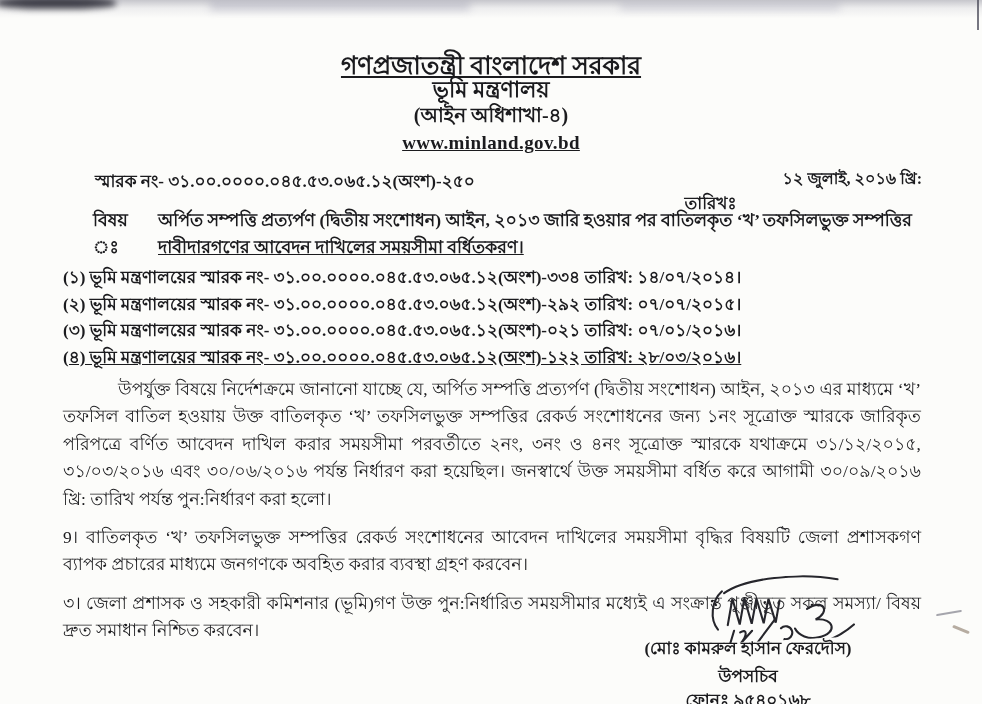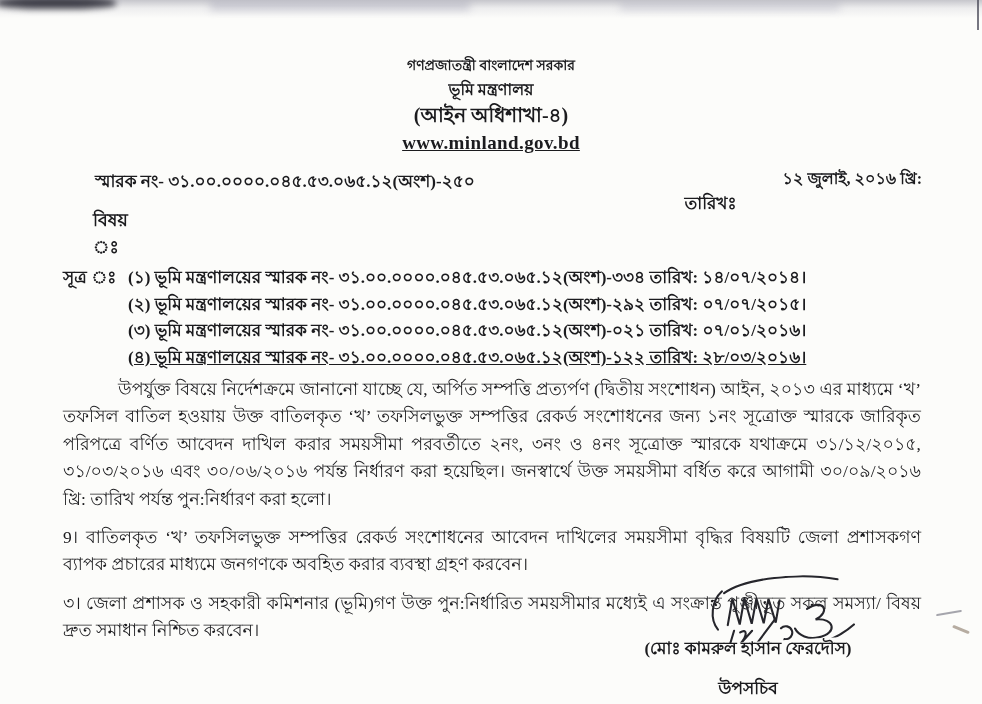--- a/index.html
+++ b/index.html
@@ -19,22 +19,22 @@
     background:#23232e;filter:blur(3px);opacity:.85;border-radius:40%;
   }
   .artifact-blotch1{position:absolute;top:2px;left:210px;width:260px;height:8px;background:#9a9aae;filter:blur(4px);opacity:.45;}
   .artifact-blotch2{position:absolute;top:3px;left:620px;width:220px;height:7px;background:#a2a2b4;filter:blur(4px);opacity:.4;}
   .artifact-topright{position:absolute;top:0;right:3px;width:2px;height:30px;background:#4a4a58;opacity:.75;}
   .artifact-penmark1{position:absolute;top:612px;left:936px;width:26px;height:2px;background:#6a6a78;opacity:.6;transform:rotate(-10deg);border-radius:2px;}
   .artifact-penmark2{position:absolute;top:628px;left:952px;width:18px;height:3px;background:#7b6a58;opacity:.55;transform:rotate(22deg);border-radius:2px;}
 
   
   .header{position:absolute;top:54px;left:0;width:100%;text-align:center;font-weight:bold;}
-  .header .h-line1{font-size:14px;line-height:24px;}
-  .header .h-line2{font-size:16px;line-height:24px;}
+  .header .h-line1{font-size:25px;line-height:24px;text-decoration:underline;}
+  .header .h-line2{font-size:22px;line-height:24px;}
   .header .h-line3{font-size:20px;line-height:27px;}
   .header .h-site{font-size:19px;line-height:27px;font-weight:600;text-decoration:underline;letter-spacing:.4px;}
 
   
   .meta{position:absolute;top:168px;left:95px;right:60px;display:flex;align-items:flex-start;font-weight:bold;gap:16px;}
   .memo{font-size:17px;white-space:nowrap;}
   .meta-spacer{flex:1;}
   .date-label{font-size:17px;margin-right:30px;margin-top:22px;}
   .date-block{font-size:16px;line-height:22px;text-align:left;}
   .date-bn{text-decoration:underline;}
@@ -54,21 +54,21 @@
   .bodytext{position:absolute;top:376px;left:63px;width:858px;font-weight:400;font-size:17.5px;line-height:27.4px;text-align:justify;}
   .bodytext p{margin:0;}
   .bodytext .p1{text-indent:55px;}
   .bodytext .p2{margin-top:11px;}
   .bodytext .p3{margin-top:11px;}
 
   
   .signature{position:absolute;left:590px;top:578px;width:316px;text-align:center;font-weight:bold;}
   .sig-scribble{display:block;margin:0 auto -4px auto;transform:rotate(-3deg) translateX(28px);}
   .sig-name{font-size:17px;line-height:22px;}
-  .sig-desig{font-size:17px;line-height:22px;margin-top:18px;}
+  .sig-desig{font-size:17px;line-height:22px;margin-top:6px;}
   .sig-phone{font-size:17px;line-height:22px;margin-top:2px;}
 </style>
 </head>
 <body>
 
 <div class="artifact-topband"></div>
 <div class="artifact-topleft"></div>
 <div class="artifact-blotch1"></div>
 <div class="artifact-blotch2"></div>
 <div class="artifact-topright"></div>
@@ -86,24 +86,27 @@
   <span class="memo"><span>স্মারক নং-</span> <span>৩১.০০.০০০০.০৪৫.৫৩.০৬৫.১২(অংশ)-২৫০</span></span>
   <span class="meta-spacer"></span>
   <span class="date-label">তারিখঃ</span>
   <span class="date-block">
     <div class="date-gr">১২ জুলাই, ২০১৬ খ্রি:</div>
   </span>
 </div>
 
 <div class="subject">
   <span class="lbl">বিষয় ঃ</span>
+  <span class="content">
+    <div>অর্পিত সম্পত্তি প্রত্যর্পণ (দ্বিতীয় সংশোধন) আইন, ২০১৩ জারি হওয়ার পর বাতিলকৃত ‘খ’ তফসিলভুক্ত সম্পত্তির</div>
+    <div class="line2">দাবীদারগণের আবেদন দাখিলের সময়সীমা বর্ধিতকরণ।</div>
+  </span>
 </div>
 
 <div class="refs">
-  <span class="lbl">সূত্র ঃ</span>
   <span class="items">
     <div>(১) ভূমি মন্ত্রণালয়ের স্মারক নং- ৩১.০০.০০০০.০৪৫.৫৩.০৬৫.১২(অংশ)-৩৩৪ তারিখ: ১৪/০৭/২০১৪।</div>
     <div>(২) ভূমি মন্ত্রণালয়ের স্মারক নং- ৩১.০০.০০০০.০৪৫.৫৩.০৬৫.১২(অংশ)-২৯২ তারিখ: ০৭/০৭/২০১৫।</div>
     <div>(৩) ভূমি মন্ত্রণালয়ের স্মারক নং- ৩১.০০.০০০০.০৪৫.৫৩.০৬৫.১২(অংশ)-০২১  তারিখ: ০৭/০১/২০১৬।</div>
     <div class="u">(৪) ভূমি মন্ত্রণালয়ের স্মারক নং- ৩১.০০.০০০০.০৪৫.৫৩.০৬৫.১২(অংশ)-১২২ তারিখ: ২৮/০৩/২০১৬।</div>
   </span>
 </div>
 
 <div class="bodytext">
   <p class="p1">উপর্যুক্ত বিষয়ে নির্দেশক্রমে জানানো যাচ্ছে যে, অর্পিত সম্পত্তি প্রত্যর্পণ (দ্বিতীয় সংশোধন) আইন, ২০১৩ এর মাধ্যমে ‘খ’ তফসিল বাতিল হওয়ায় উক্ত বাতিলকৃত ‘খ’ তফসিলভুক্ত সম্পত্তির রেকর্ড সংশোধনের জন্য ১নং সূত্রোক্ত স্মারকে জারিকৃত পরিপত্রে বর্ণিত আবেদন দাখিল করার সময়সীমা পরবর্তীতে ২নং, ৩নং ও ৪নং সূত্রোক্ত স্মারকে যথাক্রমে ৩১/১২/২০১৫, ৩১/০৩/২০১৬ এবং ৩০/০৬/২০১৬ পর্যন্ত নির্ধারণ করা হয়েছিল। জনস্বার্থে উক্ত সময়সীমা বর্ধিত করে আগামী ৩০/০৯/২০১৬ খ্রি: তারিখ পর্যন্ত পুন:নির্ধারণ করা হলো।</p>

